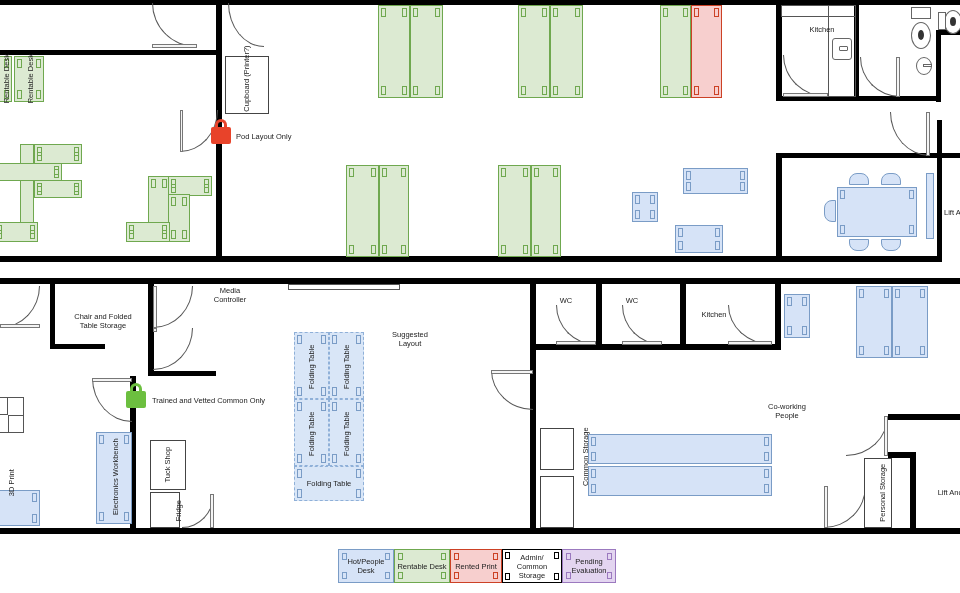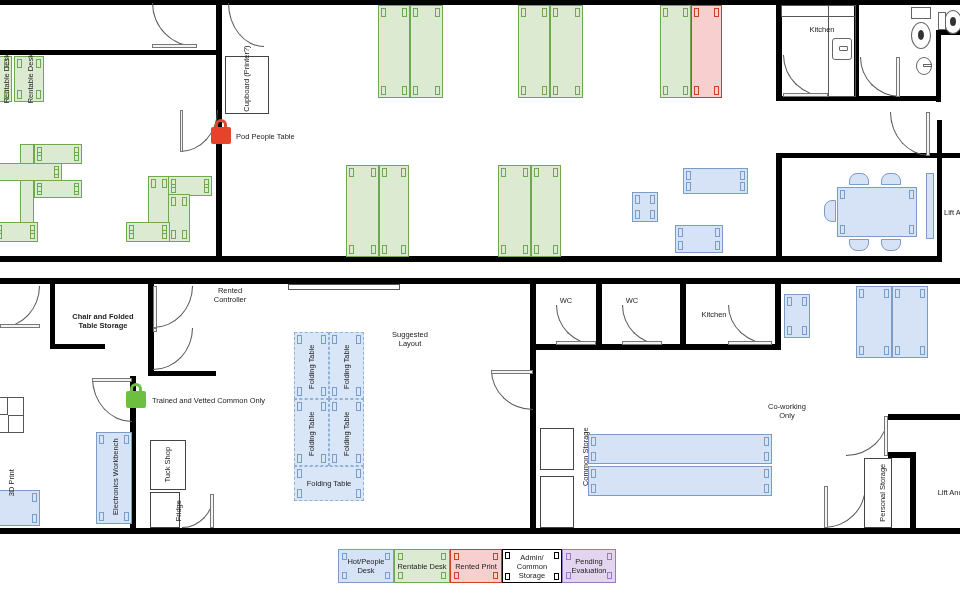--- a/index.html
+++ b/index.html
@@ -358,21 +358,21 @@
   <div class="fx desk-blue" style="left:849px;top:239px;width:20px;height:12px;border-radius:0 0 8px 8px;"></div>
   <div class="fx desk-blue" style="left:881px;top:239px;width:20px;height:12px;border-radius:0 0 8px 8px;"></div>
   <div class="fx desk-blue" style="left:824px;top:200px;width:12px;height:22px;border-radius:8px 0 0 8px;"></div>
   <div class="fx desk-blue" style="left:926px;top:173px;width:8px;height:66px;"></div>
   <div class="lbl left" style="left:944px;top:208px;width:26px;">Lift A</div>
 
   <div class="lock red" style="left:211px;top:118px;width:20px;height:26px;">
     <div class="shackle"></div>
       <div class="body"></div>
   </div>
-  <div class="lbl left" style="left:236px;top:132px;width:96px;">Pod People Table</div>
+  <div class="lbl left" style="left:236px;top:132px;width:96px;">Pod Layout Only</div>
 
   <div class="wall" style="left:0;top:278px;width:960px;height:6px;"></div>
   <div class="wall" style="left:0;top:528px;width:540px;height:6px;"></div>
   <div class="wall" style="left:540px;top:528px;width:420px;height:6px;"></div>
 
   <div class="wall" style="left:50px;top:284px;width:5px;height:64px;"></div>
   <div class="wall" style="left:148px;top:284px;width:6px;height:92px;"></div>
   <div class="wall" style="left:50px;top:344px;width:55px;height:5px;"></div>
   <div class="wall" style="left:148px;top:371px;width:68px;height:5px;"></div>
   <div class="wall" style="left:130px;top:376px;width:6px;height:152px;"></div>
@@ -406,24 +406,24 @@
   <div class="door arc-bl" style="left:622px;top:305px;width:40px;height:40px;"></div>
   <div class="leaf" style="left:622px;top:341px;width:40px;height:4px;"></div>
   <div class="door arc-bl" style="left:728px;top:305px;width:44px;height:40px;"></div>
   <div class="leaf" style="left:728px;top:341px;width:44px;height:4px;"></div>
 
   <div class="door arc-br" style="left:846px;top:416px;width:42px;height:40px;"></div>
   <div class="leaf" style="left:884px;top:416px;width:4px;height:40px;"></div>
   <div class="door arc-br" style="left:824px;top:486px;width:42px;height:42px;"></div>
   <div class="leaf" style="left:824px;top:486px;width:4px;height:42px;"></div>
 
-  <div class="lbl" style="left:58px;top:312px;width:90px;font-weight:bold;">Chair and Folded
+  <div class="lbl" style="left:58px;top:312px;width:90px;">Chair and Folded
 Table Storage</div>
 
-  <div class="lbl" style="left:198px;top:286px;width:64px;">Rented
+  <div class="lbl" style="left:198px;top:286px;width:64px;">Media
 Controller</div>
   <div class="thinwall" style="left:288px;top:284px;width:112px;height:6px;background:#fff;"></div>
 
   <div class="lbl" style="left:380px;top:330px;width:60px;">Suggested
 Layout</div>
 
   <div class="fx desk-dashed" style="left:294px;top:332px;width:35px;height:67px;">
       <span class="corner b" style="left: 2px; top: 2px;"></span>
       <span class="corner b" style="top: 2px; right: 2px;"></span>
       <span class="corner b" style="left: 2px; bottom: 2px;"></span>
@@ -489,21 +489,21 @@
   <div class="lbl rot" style="left:159px;top:506px;width:40px;">Fridge</div>
   <div class="door arc-br" style="left:182px;top:494px;width:32px;height:34px;"></div>
   <div class="leaf" style="left:210px;top:494px;width:4px;height:34px;"></div>
 
   <div class="lbl" style="left:540px;top:296px;width:52px;">WC</div>
   <div class="lbl" style="left:606px;top:296px;width:52px;">WC</div>
   <div class="lbl" style="left:688px;top:310px;width:52px;">Kitchen</div>
   <div class="lbl" style="left:800px;top:25px;width:44px;">Kitchen</div>
 
   <div class="lbl" style="left:748px;top:402px;width:78px;">Co-working
-Only</div>
+People</div>
 
   <div class="white-box fx" style="left:540px;top:428px;width:34px;height:42px;"></div>
   <div class="white-box fx" style="left:540px;top:476px;width:34px;height:52px;"></div>
   <div class="lbl rot" style="left:546px;top:452px;width:80px;">Common Storage</div>
 
   <div class="fx desk-blue" style="left:588px;top:434px;width:184px;height:30px;">
       <span class="corner b" style="left: 2px; top: 2px;"></span>
       <span class="corner b" style="top: 2px; right: 2px;"></span>
       <span class="corner b" style="left: 2px; bottom: 2px;"></span>
       <span class="corner b" style="right: 2px; bottom: 2px;"></span>

